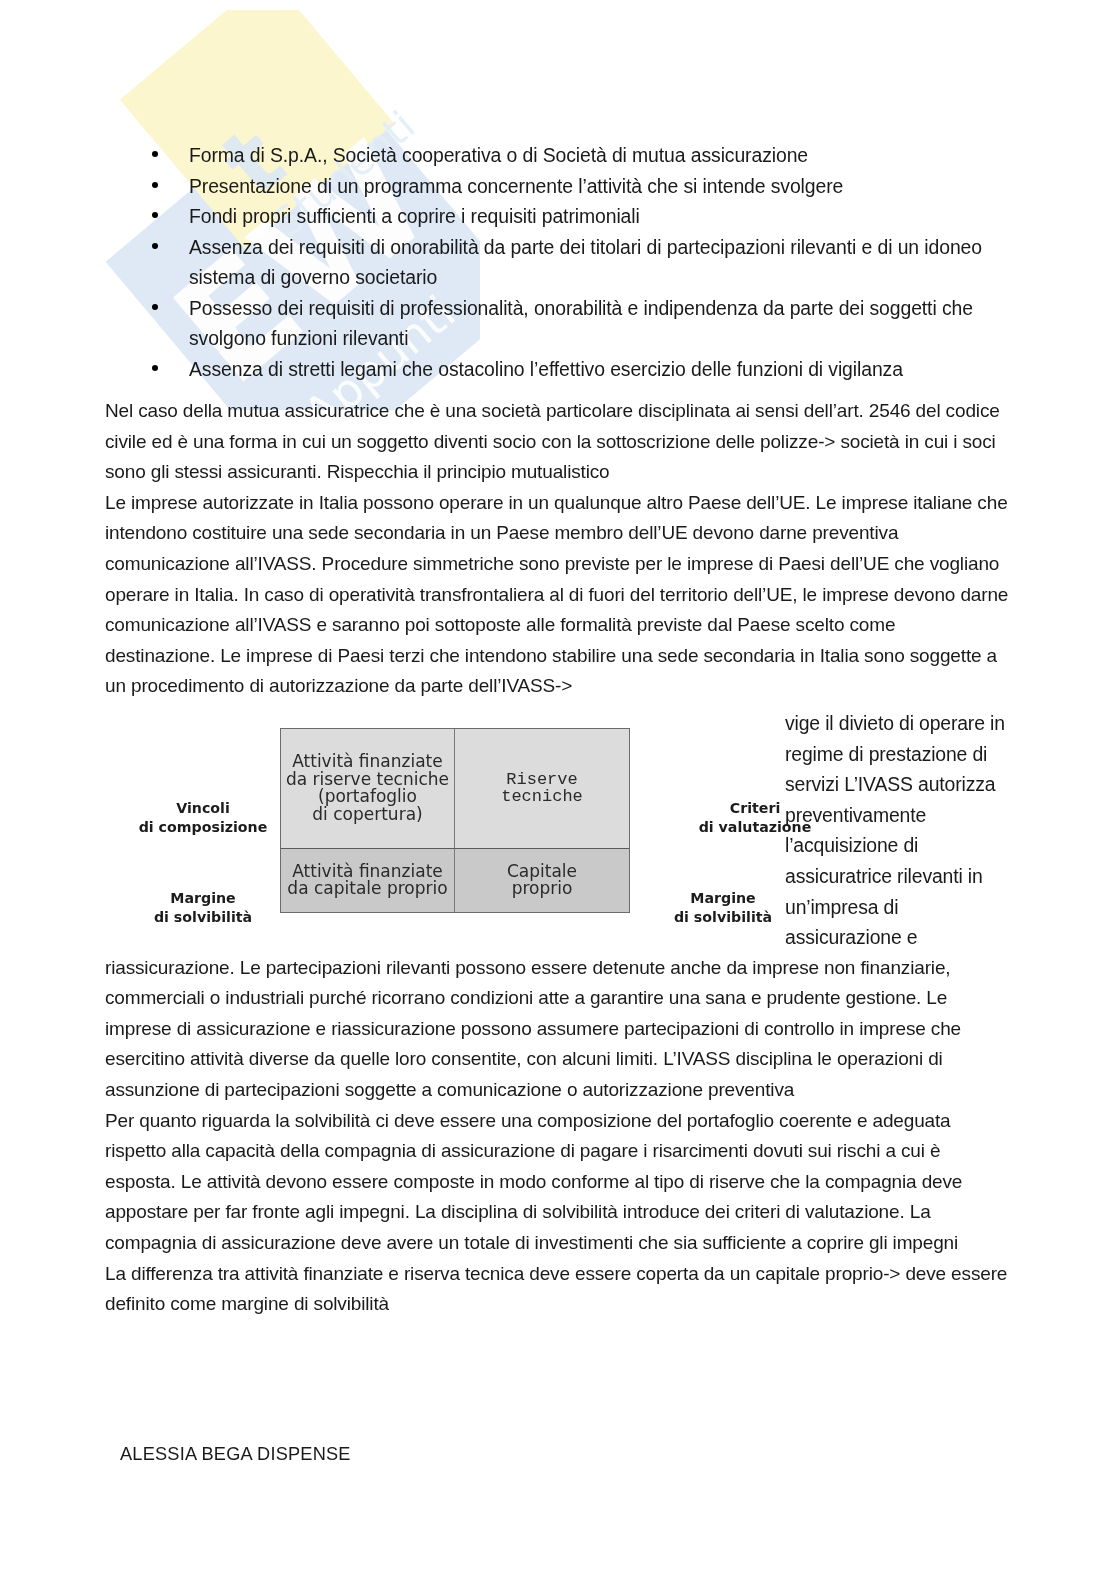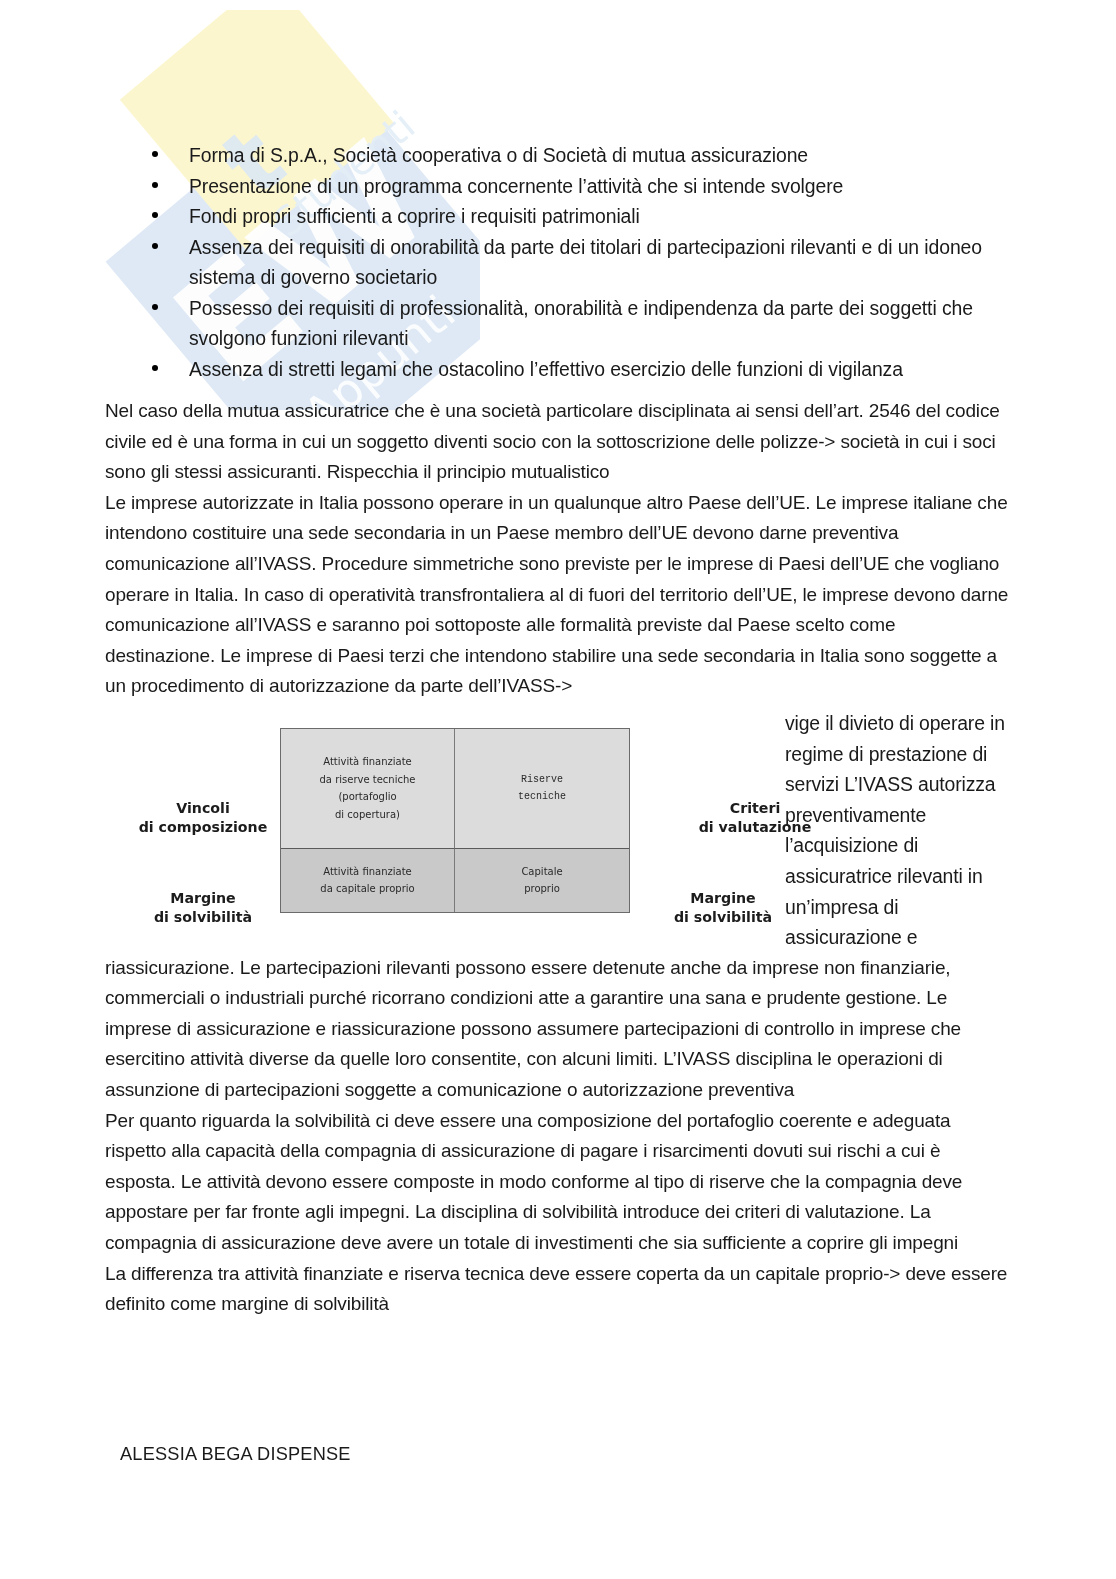--- a/index.html
+++ b/index.html
@@ -127,21 +127,21 @@
     display: grid;
     grid-template-columns: 1fr 1fr;
     grid-template-rows: 120px 1fr;
   }
   .cell {
     display: flex;
     align-items: center;
     justify-content: center;
     text-align: center;
     font-family: "DejaVu Sans", sans-serif;
-    font-size: 10px;
+    font-size: 17px;
     line-height: 17.5px;
     color: #2a2a2a;
     box-sizing: border-box;
   }
   .cell.top     { background: #dcdcdc; }
   .cell.bottom  { background: #c9c9c9; }
   .cell.r1c1 { border-right: 1.2px solid #7a7a7a; border-bottom: 1.4px solid #5a5a5a; }
   .cell.r1c2 { border-bottom: 1.4px solid #5a5a5a; font-family: Liberation Mono, monospace; }
   .cell.r2c1 { border-right: 1.2px solid #7a7a7a; }
 

